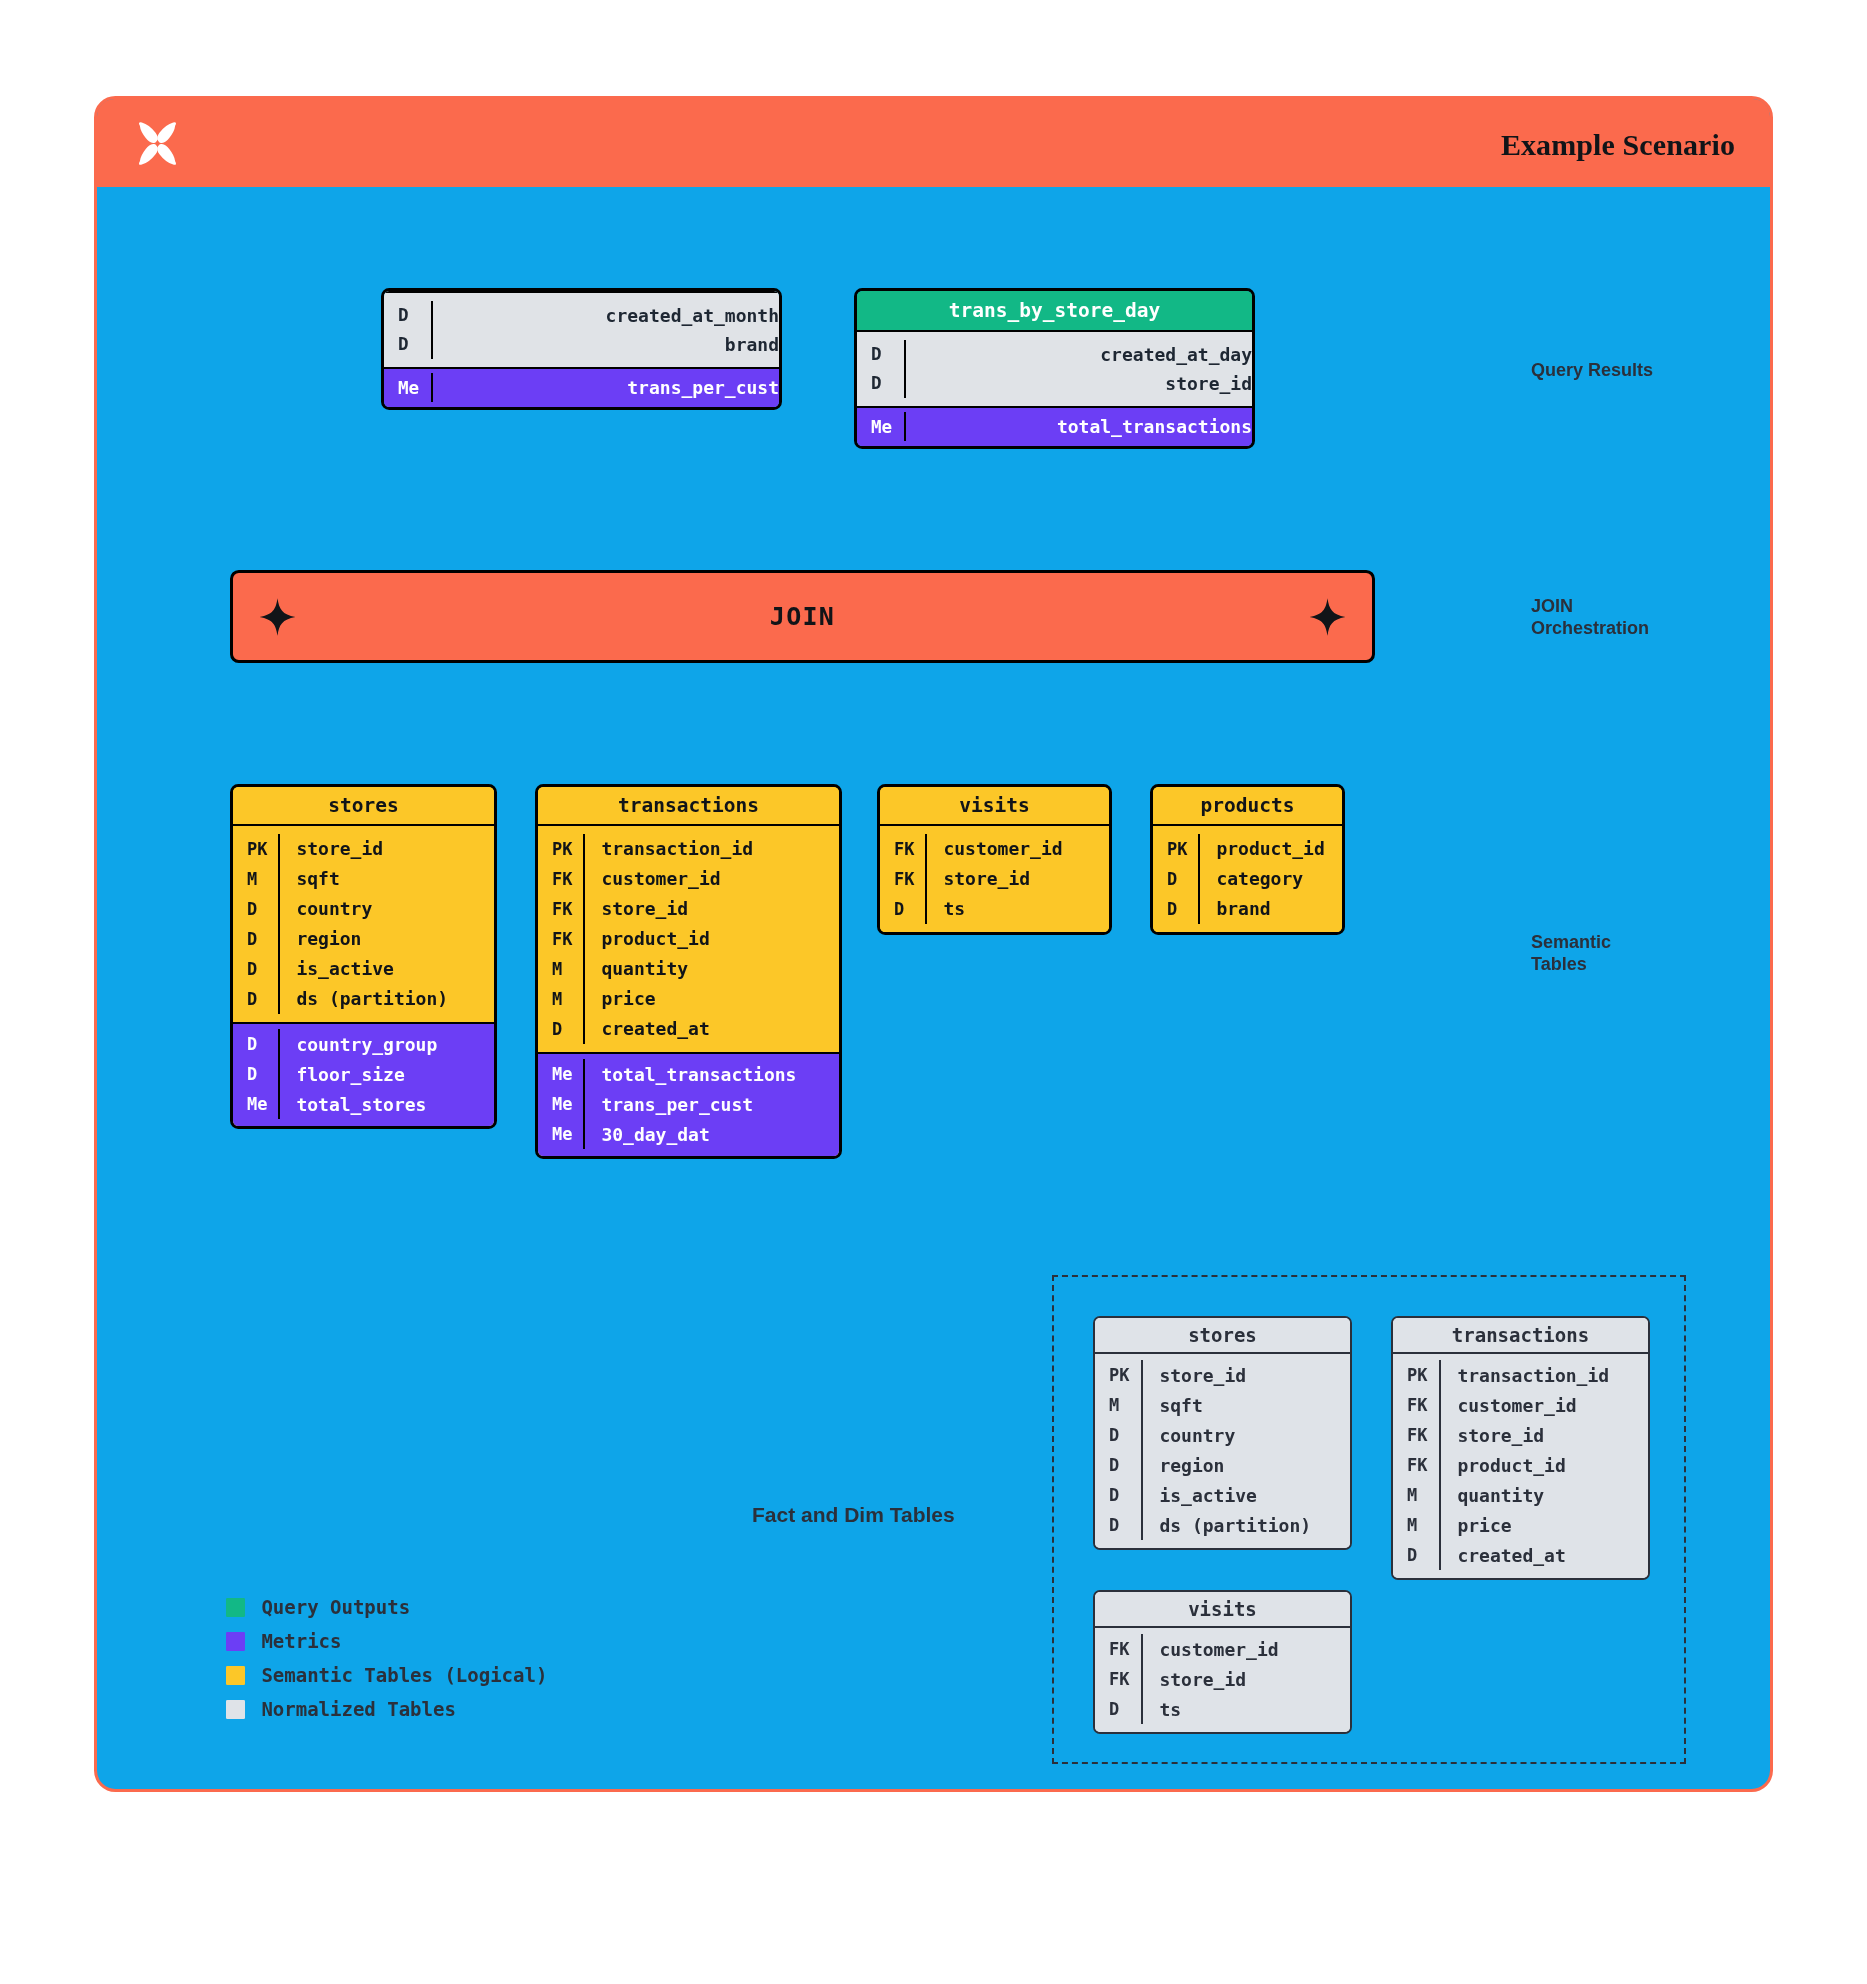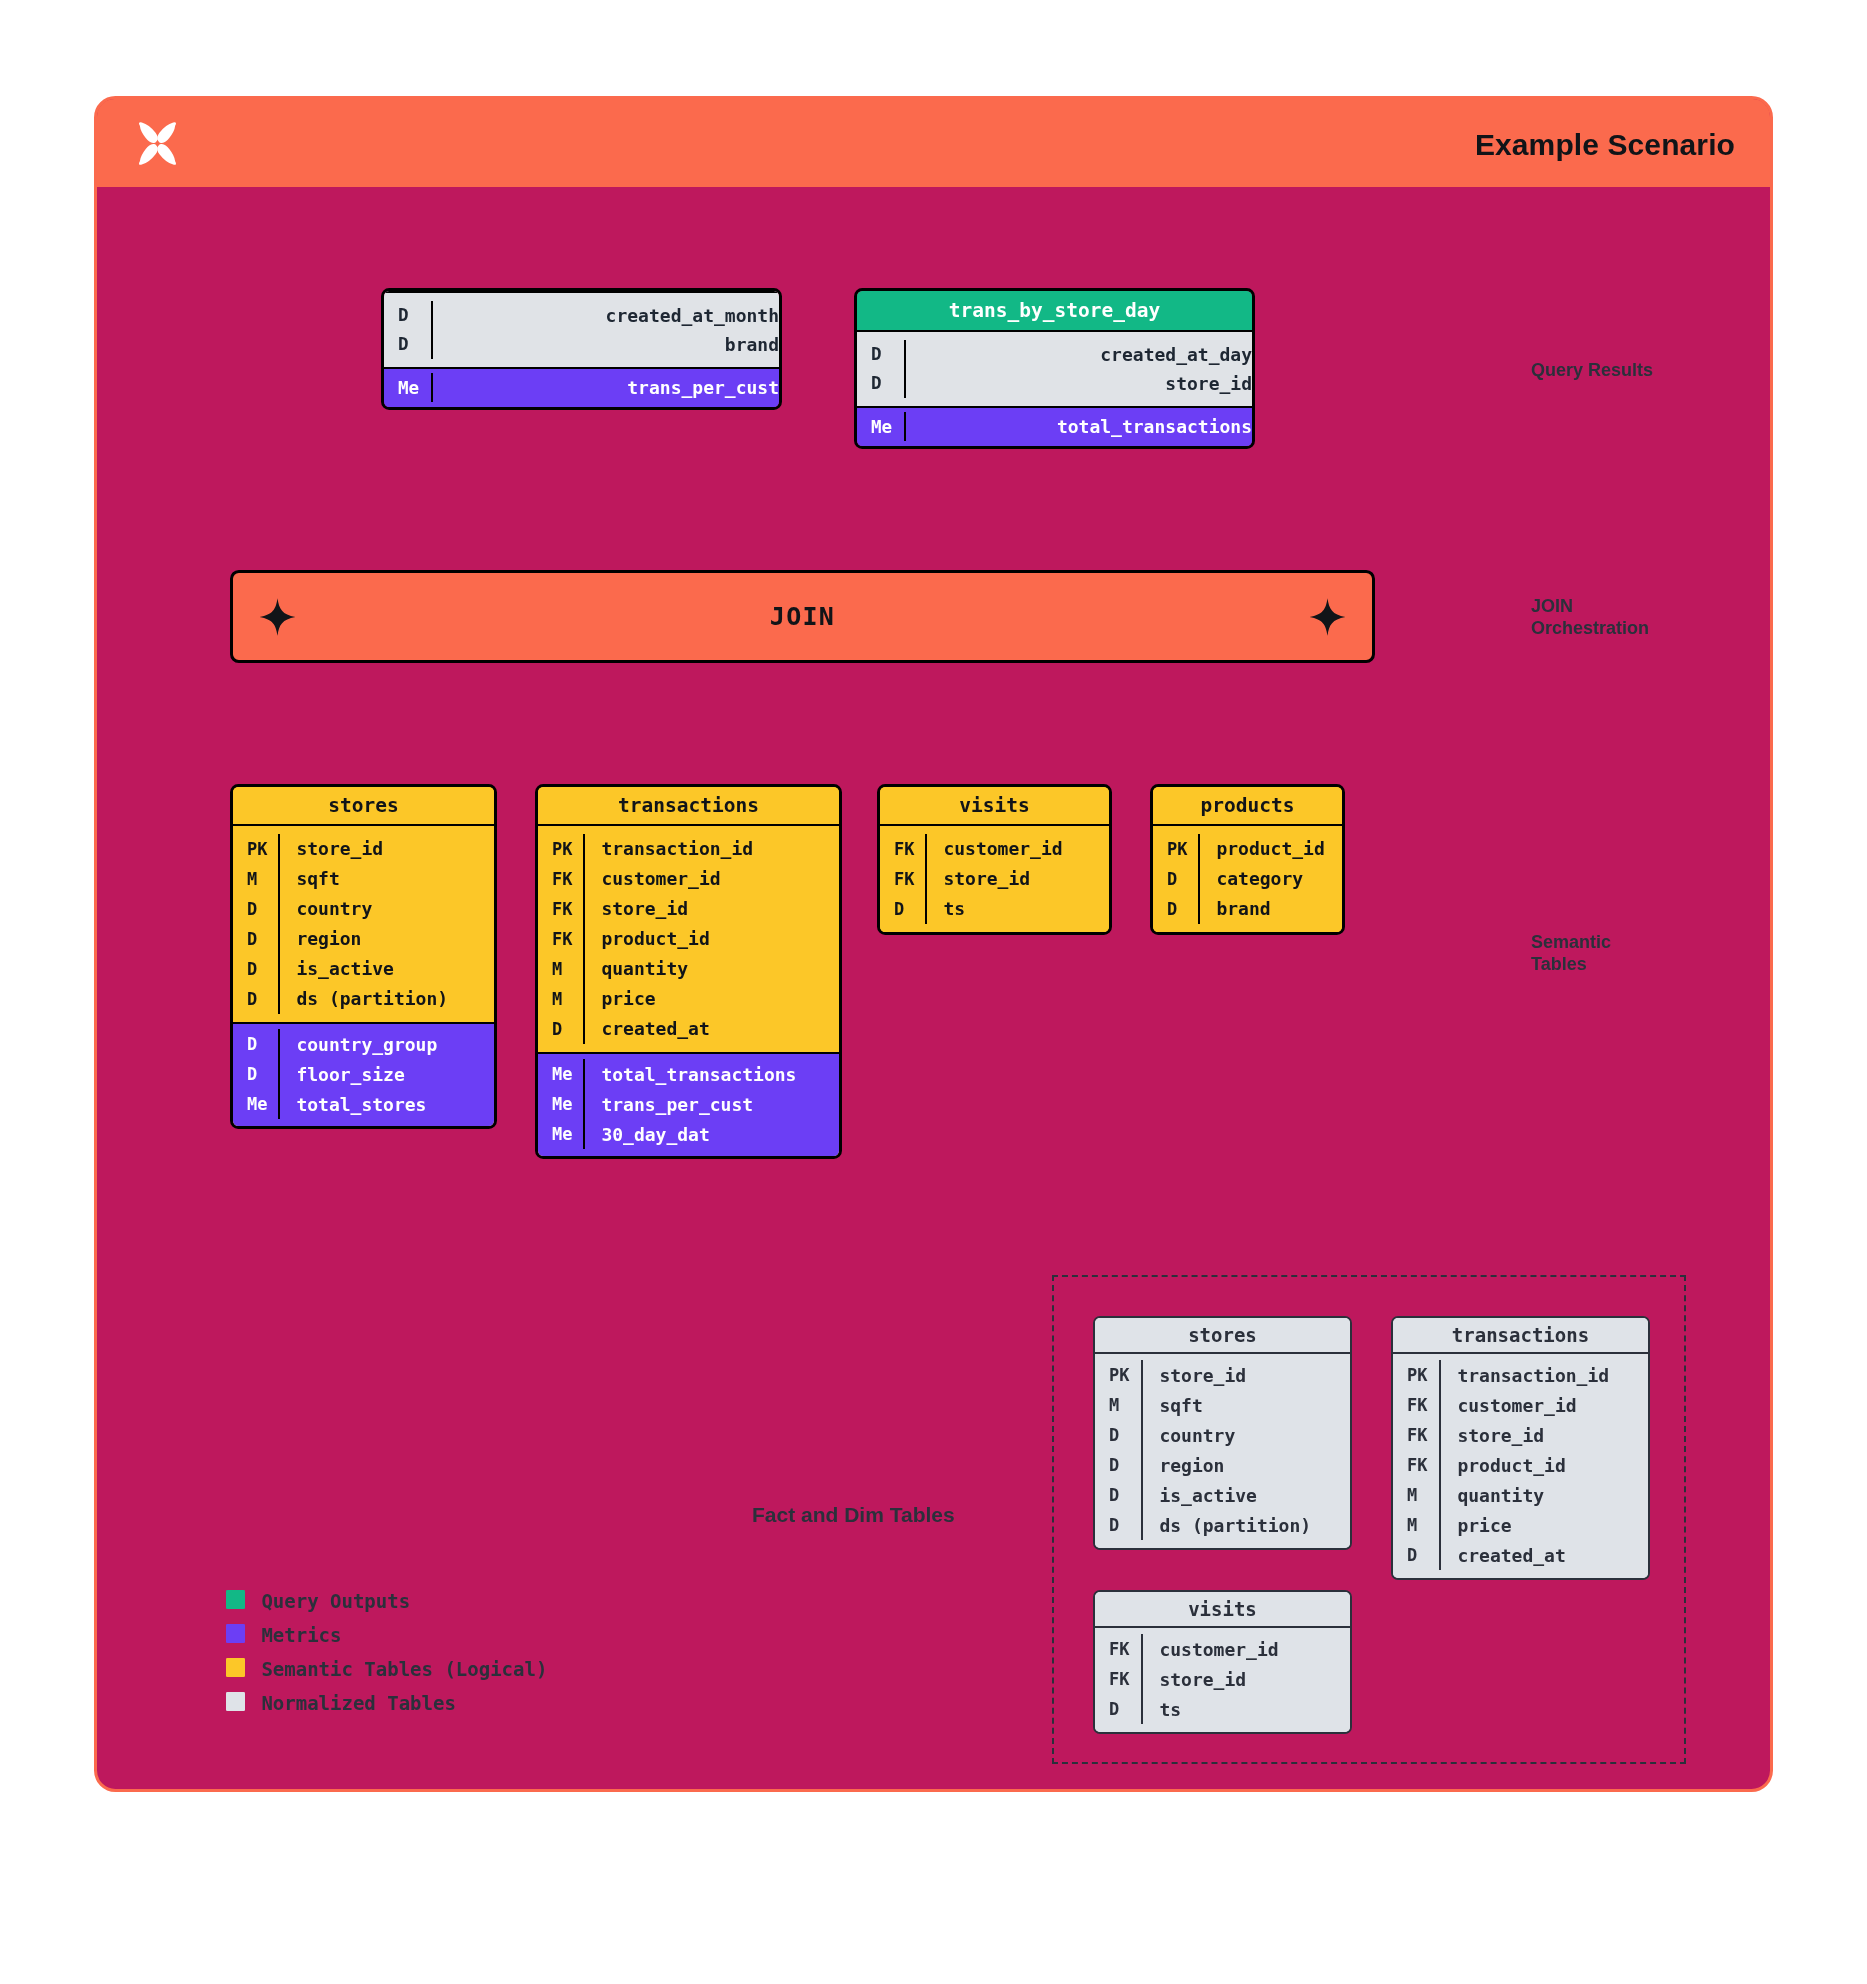--- a/index.html
+++ b/index.html
@@ -5,21 +5,21 @@
   html,body{margin:0;padding:0;background:#ffffff;}
   body{
     width:1868px;height:1985px;position:relative;overflow:hidden;
     font-family:"Liberation Sans", sans-serif;
   }
   .mono{font-family:"DejaVu Sans Mono","Liberation Mono",monospace;}
 
   
   #card{
     position:absolute;left:94px;top:96px;width:1679px;height:1696px;
-    border:3.1px solid #FB6A4D;border-radius:21.4px;background:#be185d;box-sizing:border-box;
+    border:3.1px solid #FB6A4D;border-radius:21.4px;background:#0ea5e9;box-sizing:border-box;font-family:Liberation Serif, serif;
   }
   #card-header{
     position:absolute;left:0;top:0;width:100%;height:88px;
     background:#FB6A4D;border-radius:17.6px 17.6px 0 0;box-sizing:border-box;
   }
   #logo{position:absolute;left:36px;top:20px;width:49px;height:49px;}
   #title{
     position:absolute;right:35px;top:29px;color:#111418;
     font-size:30px;font-weight:bold;letter-spacing:0.1px;white-space:nowrap;
   }
@@ -86,21 +86,21 @@
 
   
   #fact-box{
     position:absolute;left:1052px;top:1275px;width:634px;height:489px;
     border:2.5px dashed #2B303B;box-sizing:border-box;
   }
   #fact-label{position:absolute;left:752px;top:1503px;font-size:21px;font-weight:bold;color:#2B303B;white-space:nowrap;}
 
   
   #legend{position:absolute;left:226px;top:1590px;}
-  .leg-row{display:flex;height:34px;}
+  .leg-row{display:flex;align-items:center;height:34px;}
   .leg-swatch{width:19px;height:19px;flex:0 0 auto;margin-right:16.4px;border-radius:1.3px;}
   .leg-text{font-size:19px;font-weight:bold;color:#2B303B;white-space:nowrap;}
 </style>
 </head>
 <body>
 
 <svg id="wires" viewBox="0 0 2970 3156">
   <g fill="none" stroke="#000" stroke-width="5" stroke-linecap="butt">
 
     <path d="M1276,906 L1276,762 Q1276,748 1262,748 L952,748 Q938,748 938,762 L938,722"></path>

